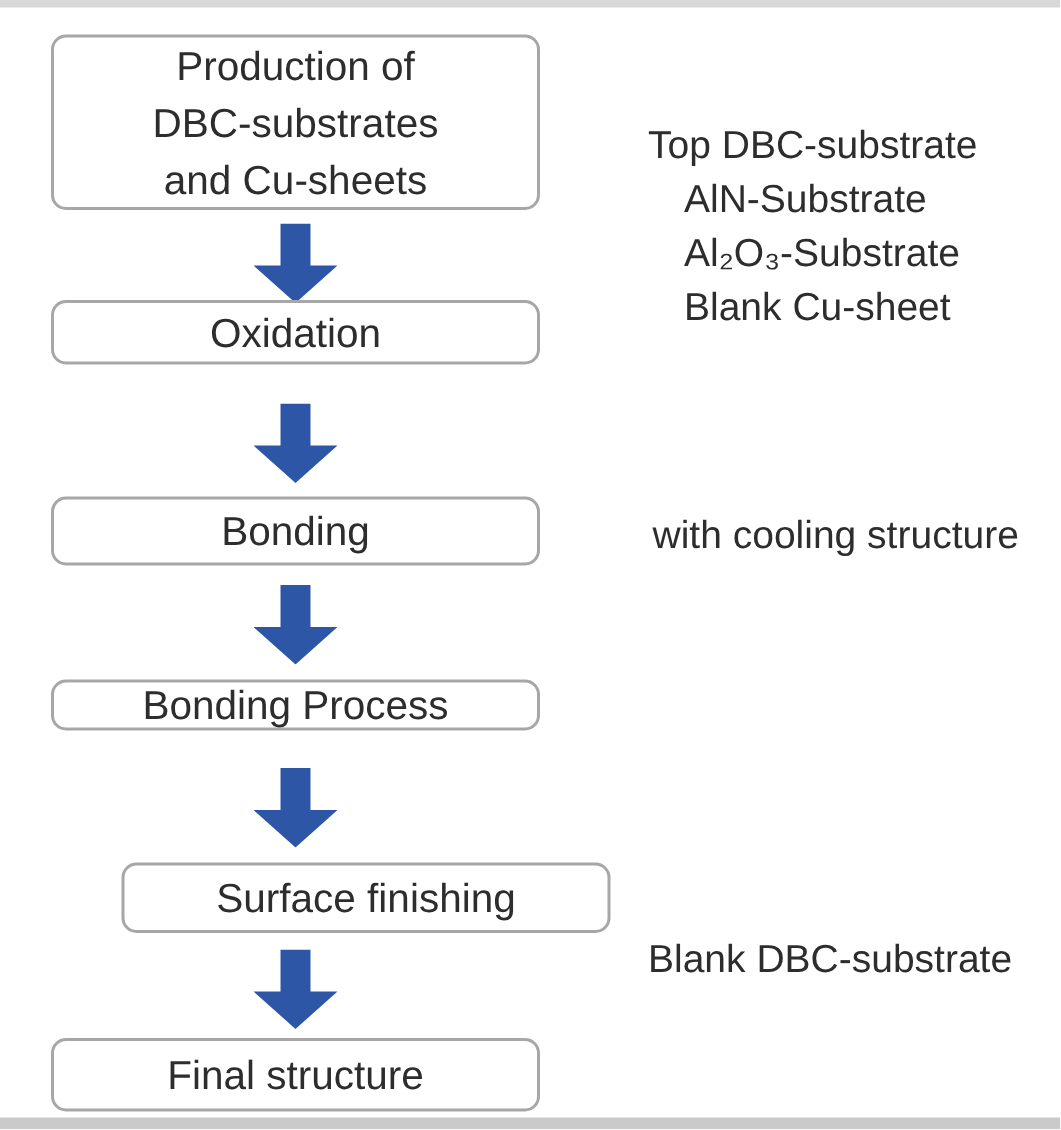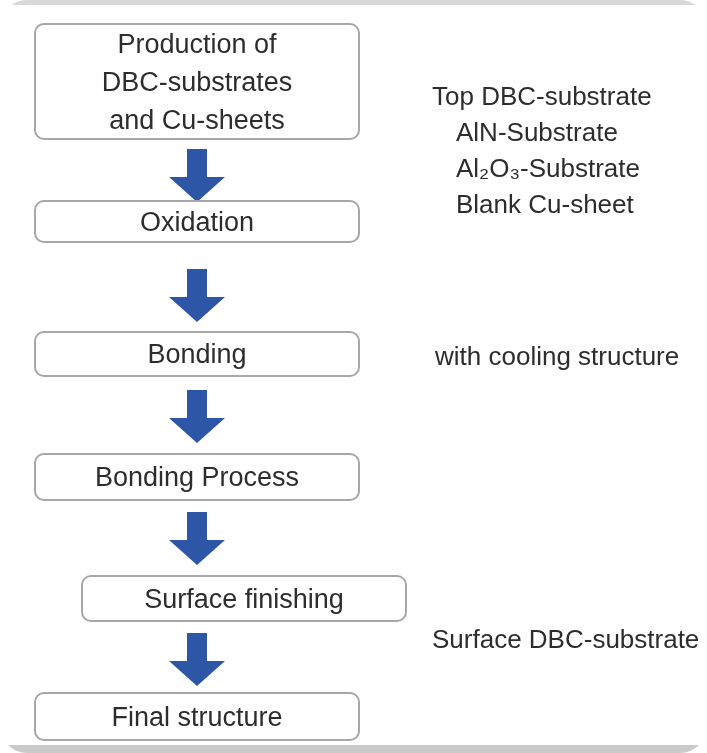--- a/index.html
+++ b/index.html
@@ -8,21 +8,20 @@
     background: #ffffff;
   }
   .page {
     position: relative;
     width: 707px;
     height: 753px;
     background: #ffffff;
     overflow: hidden;
     font-family: "Liberation Sans", "DejaVu Sans", sans-serif;
     color: #2d2d2d;
-    border-radius: 27px;
   }
   .edge-strip {
     position: absolute;
     left: 0;
     right: 0;
   }
   .edge-strip.top {
     top: 0;
     height: 5px;
     background: #d8d8d8;
@@ -94,21 +93,21 @@
   </svg>
 
   <div class="step-box" style="top:331px; height:46px;">
     <span class="step-label">Bonding</span>
   </div>
 
   <svg class="arrow" style="top:390px;" viewBox="0 0 56 53">
     <path d="M18 0 H38 V28 H56 L28 53 L0 28 H18 Z" fill="#2e56a7"></path>
   </svg>
 
-  <div class="step-box" style="top:453px; height:48px;">
+  <div class="step-box" style="top:453px; height:34px;">
     <span class="step-label">Bonding Process</span>
   </div>
 
   <svg class="arrow" style="top:512px;" viewBox="0 0 56 53">
     <path d="M18 0 H38 V28 H56 L28 53 L0 28 H18 Z" fill="#2e56a7"></path>
   </svg>
 
   <div class="step-box" style="top:575px; height:47px;margin-left:47px;">
     <span class="step-label">Surface finishing</span>
   </div>
@@ -126,18 +125,18 @@
     <div class="ann-line indent">AlN-Substrate</div>
     <div class="ann-line indent">Al₂O₃-Substrate</div>
     <div class="ann-line indent">Blank Cu-sheet</div>
   </div>
 
   <div class="annotation" style="left:415px; top:338px;">
     <div class="ann-line">with cooling structure</div>
   </div>
 
   <div class="annotation" style="left:412px; top:621px;">
-    <div class="ann-line">Surface DBC-substrate</div>
+    <div class="ann-line">Blank DBC-substrate</div>
   </div>
 
   <div class="edge-strip bottom"></div>
 
 </div>
 
 </body></html>

